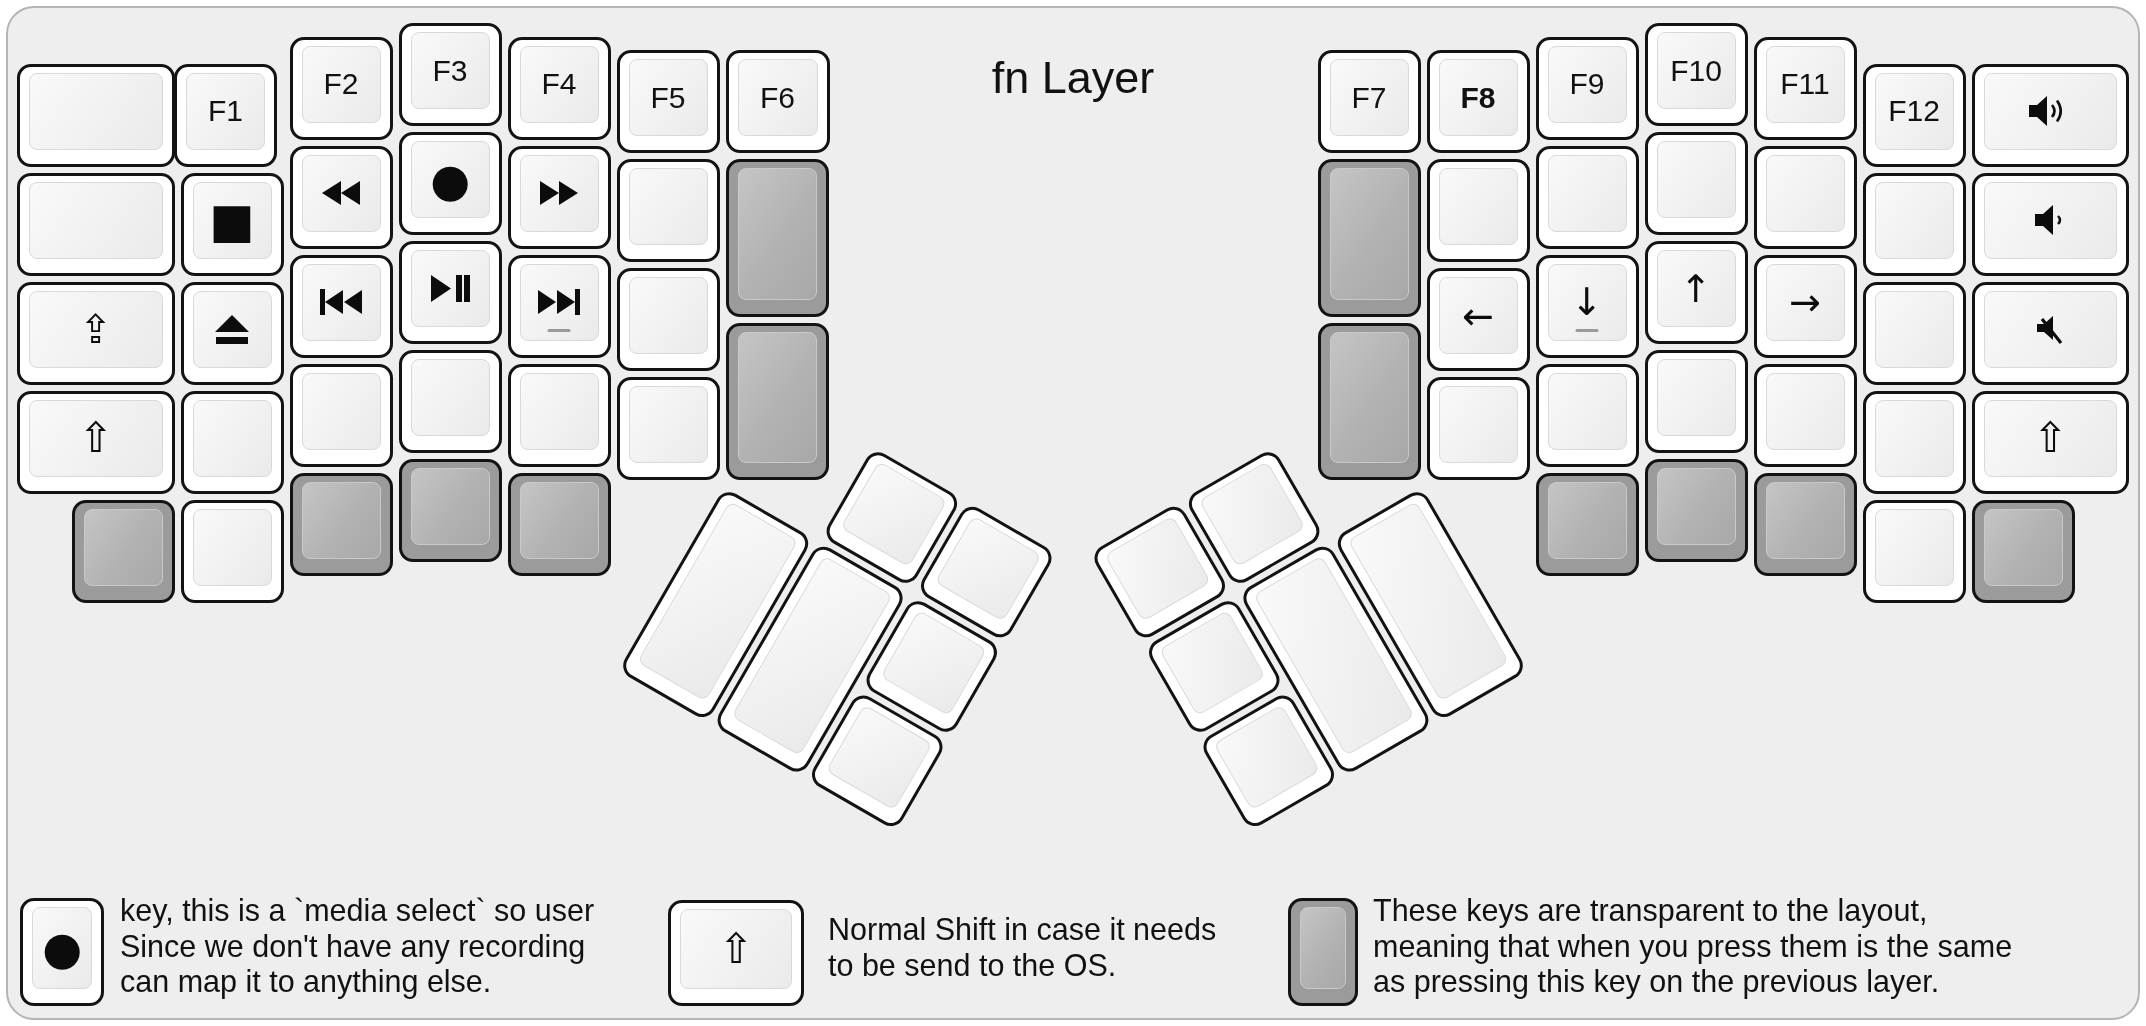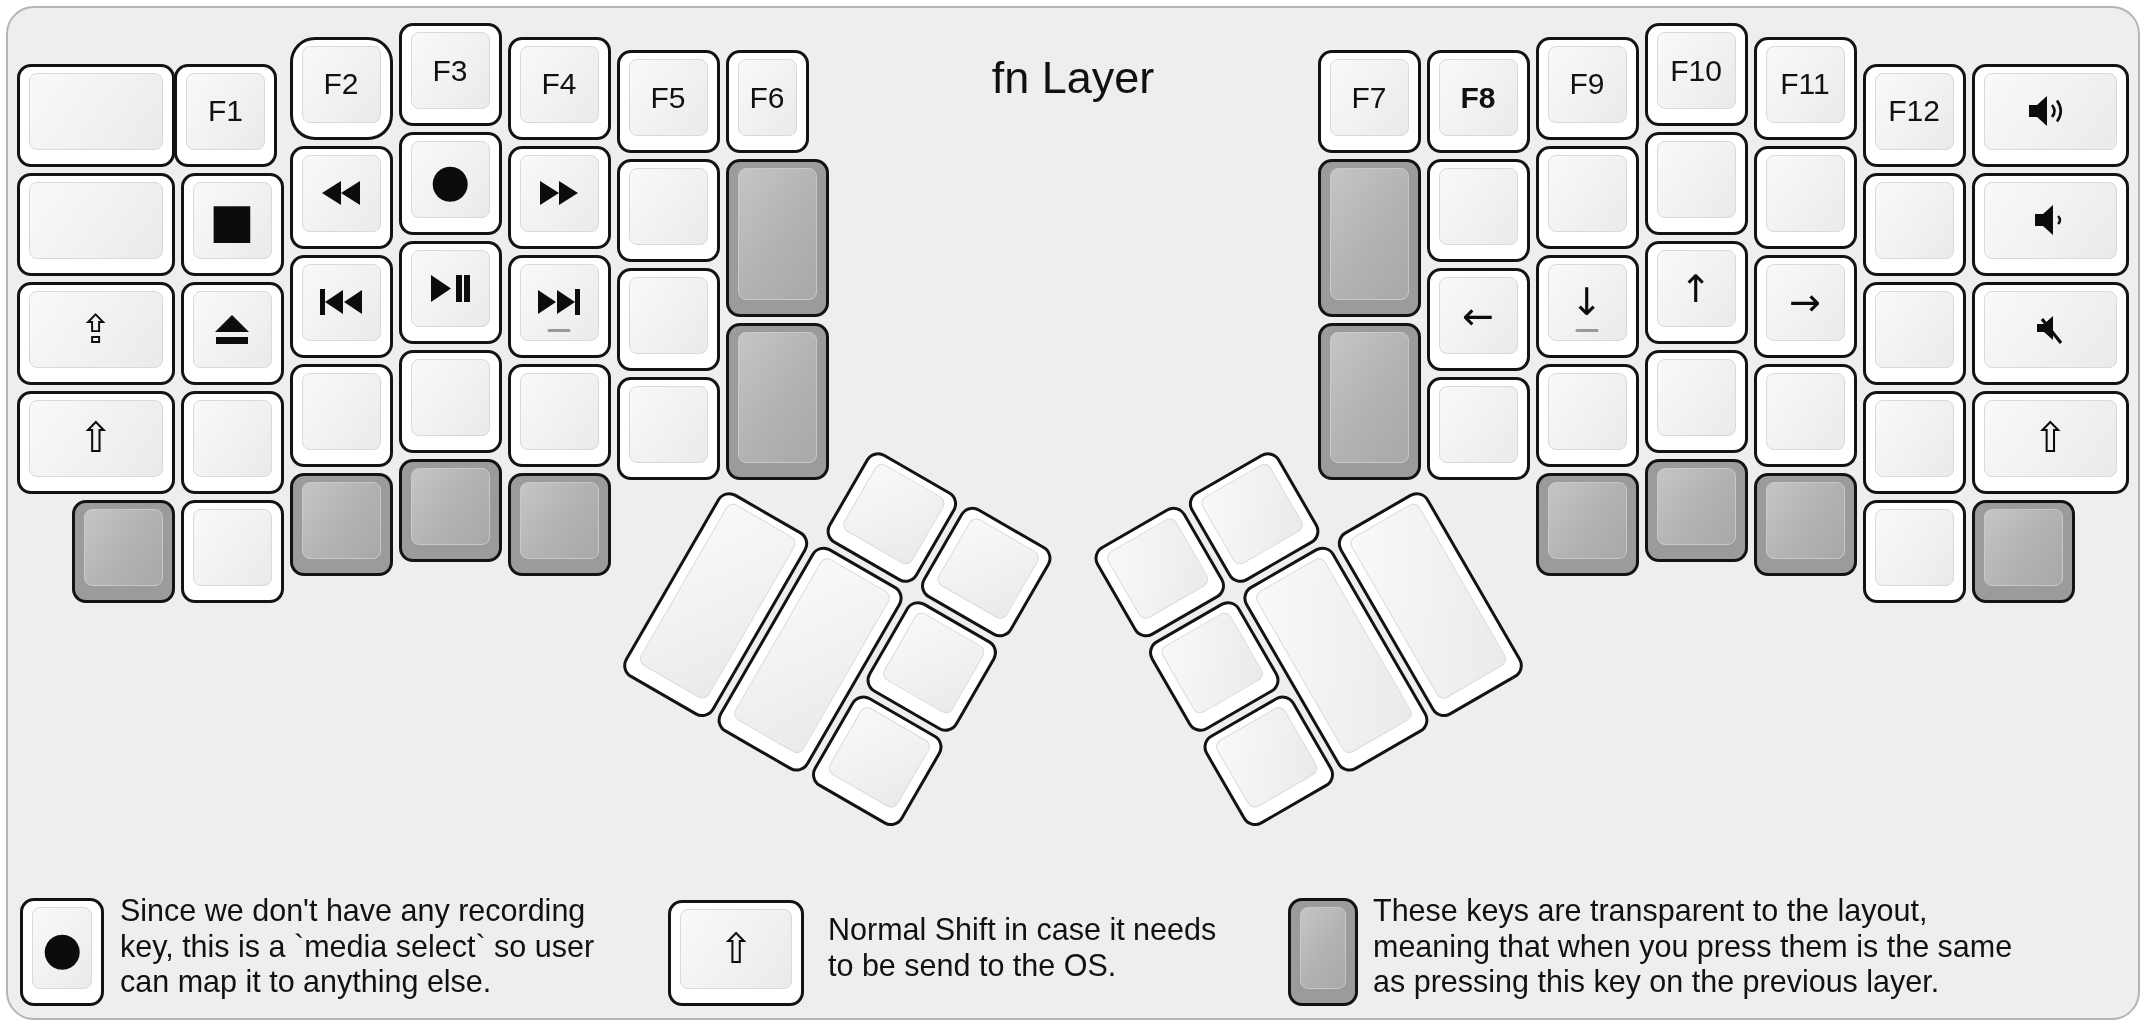--- a/index.html
+++ b/index.html
@@ -108,21 +108,21 @@
             <svg width="34" height="29" viewBox="0 0 34 29">
               <polygon points="17,0 34,17 0,17"></polygon>
               <rect x="1" y="22" width="32" height="7"></rect>
             </svg>
           </span>
         </div>
       </div>
       <div class="key white" style="left: 180.5px; top: 390.875px; width: 103px; height: 103px;">
         <div class="cap"></div>
       </div>
-      <div class="key white" style="left: 289.5px; top: 36.625px; width: 103px; height: 103px; border-radius: 25px;">
+      <div class="key white" style="left: 289.5px; top: 36.625px; width: 103px; height: 103px;">
         <div class="cap">
           <span class="klabel">F2</span>
         </div>
       </div>
       <div class="key white" style="left: 289.5px; top: 145.625px; width: 103px; height: 103px;">
         <div class="cap">
           <span>
             <svg width="38" height="24" viewBox="0 0 38 24">
               <polygon points="19,0 19,24 0,12"></polygon>
               <polygon points="38,0 38,24 19,12"></polygon>
@@ -205,21 +205,21 @@
       </div>
       <div class="key white" style="left: 616.5px; top: 159.25px; width: 103px; height: 103px;">
         <div class="cap"></div>
       </div>
       <div class="key white" style="left: 616.5px; top: 268.25px; width: 103px; height: 103px;">
         <div class="cap"></div>
       </div>
       <div class="key white" style="left: 616.5px; top: 377.25px; width: 103px; height: 103px;">
         <div class="cap"></div>
       </div>
-      <div class="key white" style="left: 725.5px; top: 50.25px; width: 83px; height: 103px; padding-left: 8px;">
+      <div class="key white" style="left: 725.5px; top: 50.25px; width: 104px; height: 103px; padding-left: 8px;">
         <div class="cap">
           <span class="klabel">F6</span>
         </div>
       </div>
       <div class="key gray" style="left: 725.5px; top: 159.25px; width: 103px; height: 157.5px;">
         <div class="cap"></div>
       </div>
       <div class="key gray" style="left: 725.5px; top: 322.75px; width: 103px; height: 157.5px;">
         <div class="cap"></div>
       </div>
@@ -433,22 +433,22 @@
         <div class="key white" style="left: 668px; top: 900px; width: 136px; height: 106px;">
           <div class="cap">
             <span class="glyph" style="font-size:42px">⇧</span>
           </div>
         </div>
         <div class="key gray" style="left: 1288px; top: 898px; width: 70px; height: 108px;">
           <div class="cap"></div>
         </div>
       </div>
     <div class="legend-text" id="legend-text-1">
+      <div>key, this is a `media select` so user</div>
       <div>Since we don't have any recording</div>
-      <div>key, this is a `media select` so user</div>
       <div>can map it to anything else.</div>
     </div>
     <div class="legend-text" id="legend-text-2">
       <div>Normal Shift in case it needs</div>
       <div>to be send to the OS.</div>
     </div>
     <div class="legend-text" id="legend-text-3">
       <div>These keys are transparent to the layout,</div>
       <div>meaning that when you press them is the same</div>
       <div>as pressing this key on the previous layer.</div>

